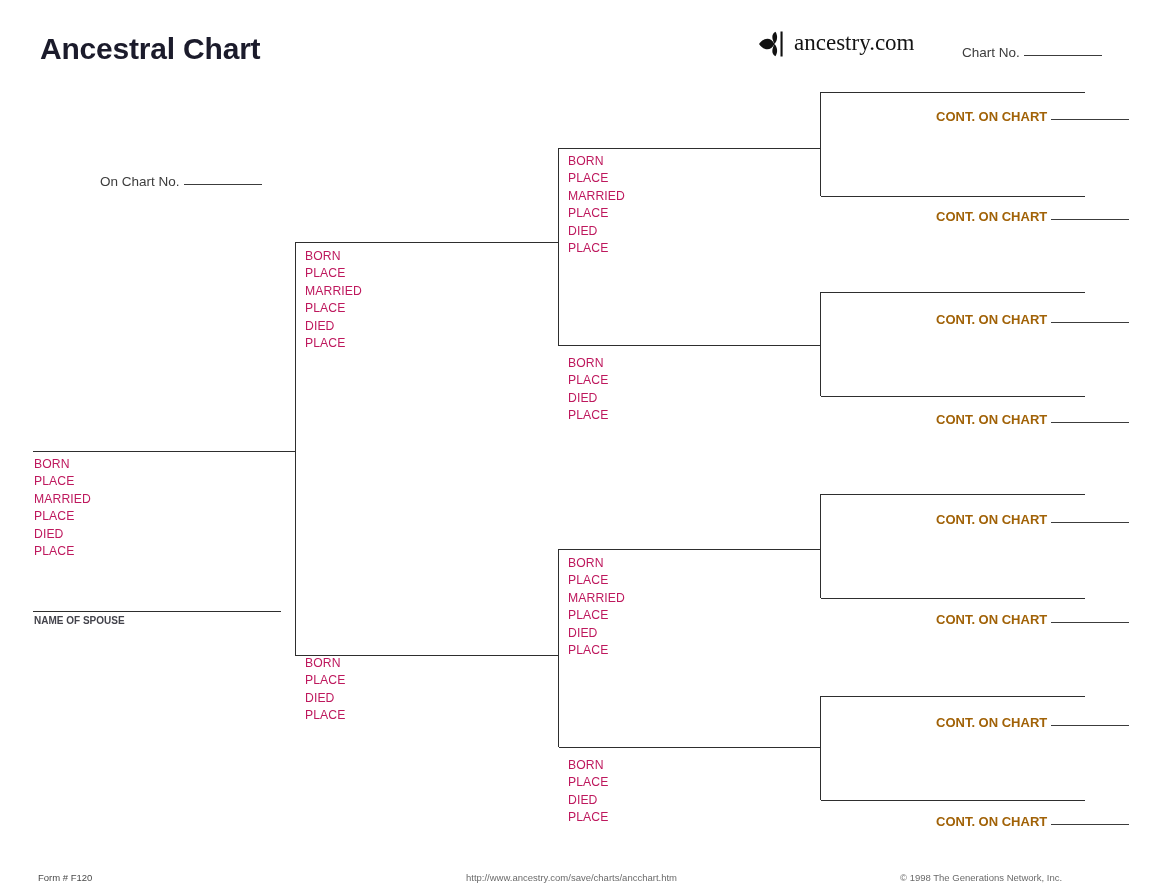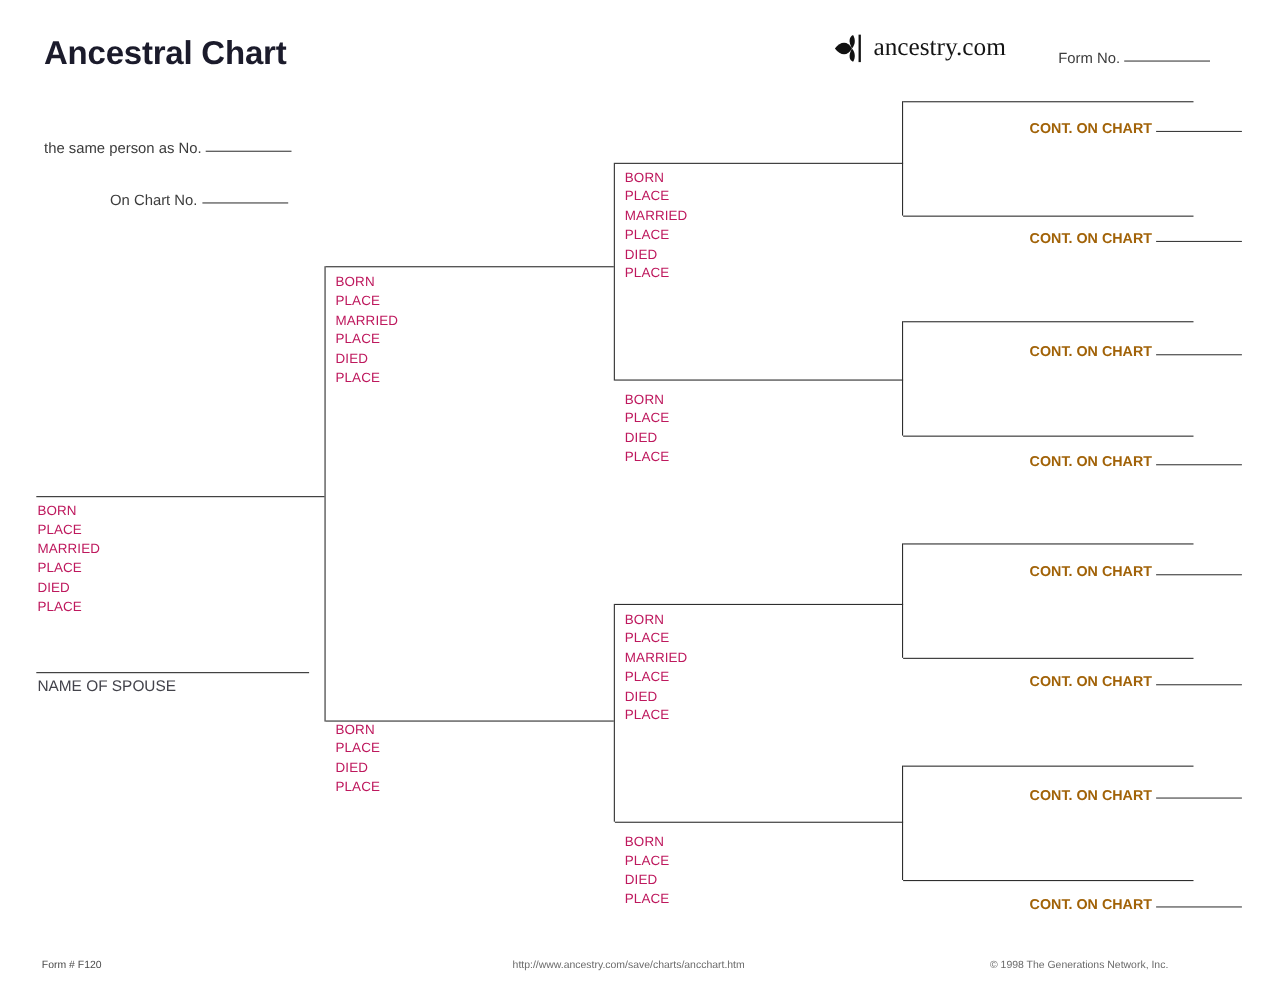--- a/index.html
+++ b/index.html
@@ -111,23 +111,24 @@
   .cont-label {
     position: absolute;
     font-size: 13px;
     color: #a16207;
     white-space: nowrap;
     font-weight: bold;
   }
 
   .spouse-label {
     position: absolute;
-    font-size: 14px;
+    font-size: 10px;
     color: #43434b;
     white-space: nowrap;
+    font-weight: bold;
   }
 
   
   .footer-item {
     position: absolute;
     top: 872px;
     font-size: 9.5px;
     color: #4a4a4a;
     white-space: nowrap;
   }
@@ -148,25 +149,24 @@
         <path d="M2 13 C7 6, 14 6, 17.5 13 C14 20, 7 20, 2 13 Z"></path>
         <path d="M17.5 13 C14 6.5, 15 2.5, 18.5 0.8 C21 5, 20.5 9.5, 17.5 13 Z"></path>
         <path d="M17.5 13 C14 19.5, 15 23.5, 18.5 25.2 C21 21, 20.5 16.5, 17.5 13 Z"></path>
       </g>
       <rect x="23.5" y="0.5" width="2.1" height="25" fill="#111111"></rect>
     </svg>
     <span class="brand-text">ancestry.com</span>
   </div>
 
   <div class="chart-no">
-    <span>Form No.</span><span class="blank-line"></span>
+    <span>Chart No.</span><span class="blank-line"></span>
   </div>
 
   <div class="note">
-    <div class="note-row2"><span>the same person as No.</span><span class="blank-line"></span></div>
   </div>
   <div class="note-onchart">
     <span>On Chart No.</span><span class="blank-line"></span>
   </div>
 
   <div class="hline" style="left:33px; top:451px; width:262px;"></div>
   <div class="fieldlist" style="left:34px; top:456px;">
     <div>BORN</div>
     <div>PLACE</div>
     <div>MARRIED</div>

